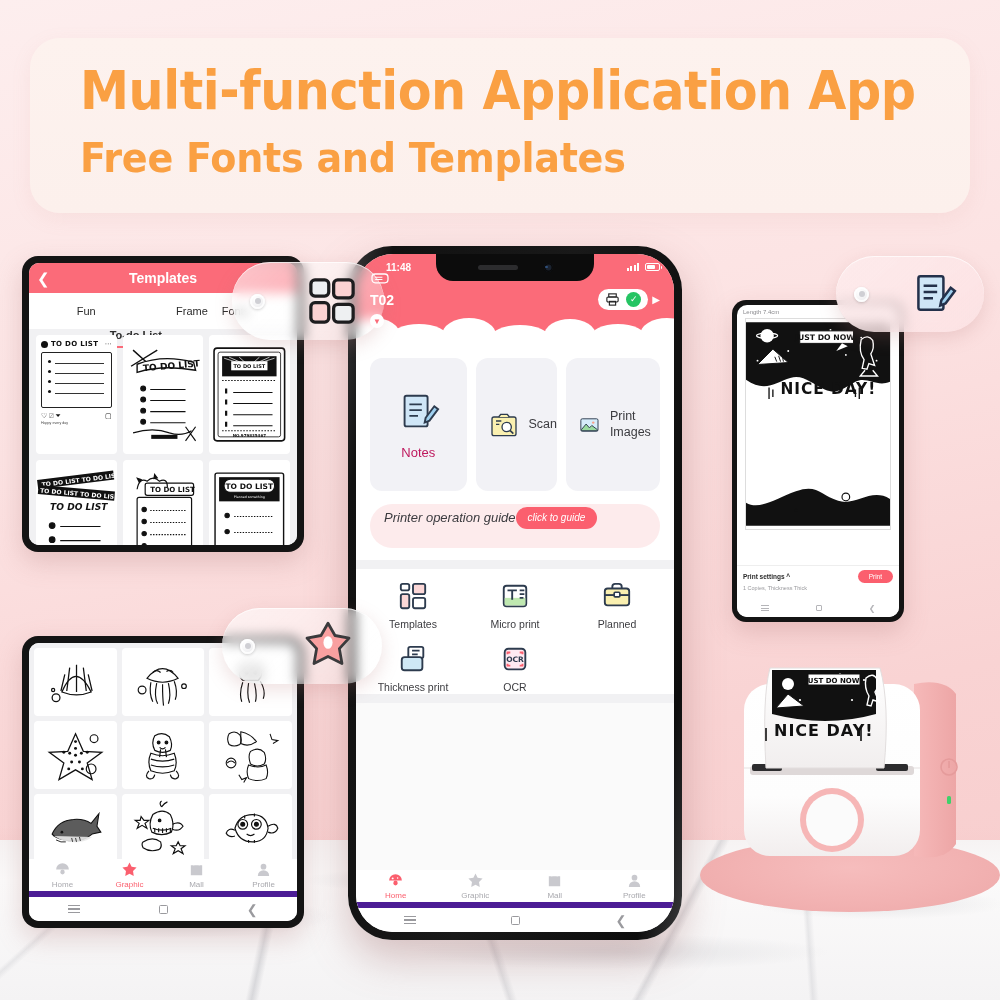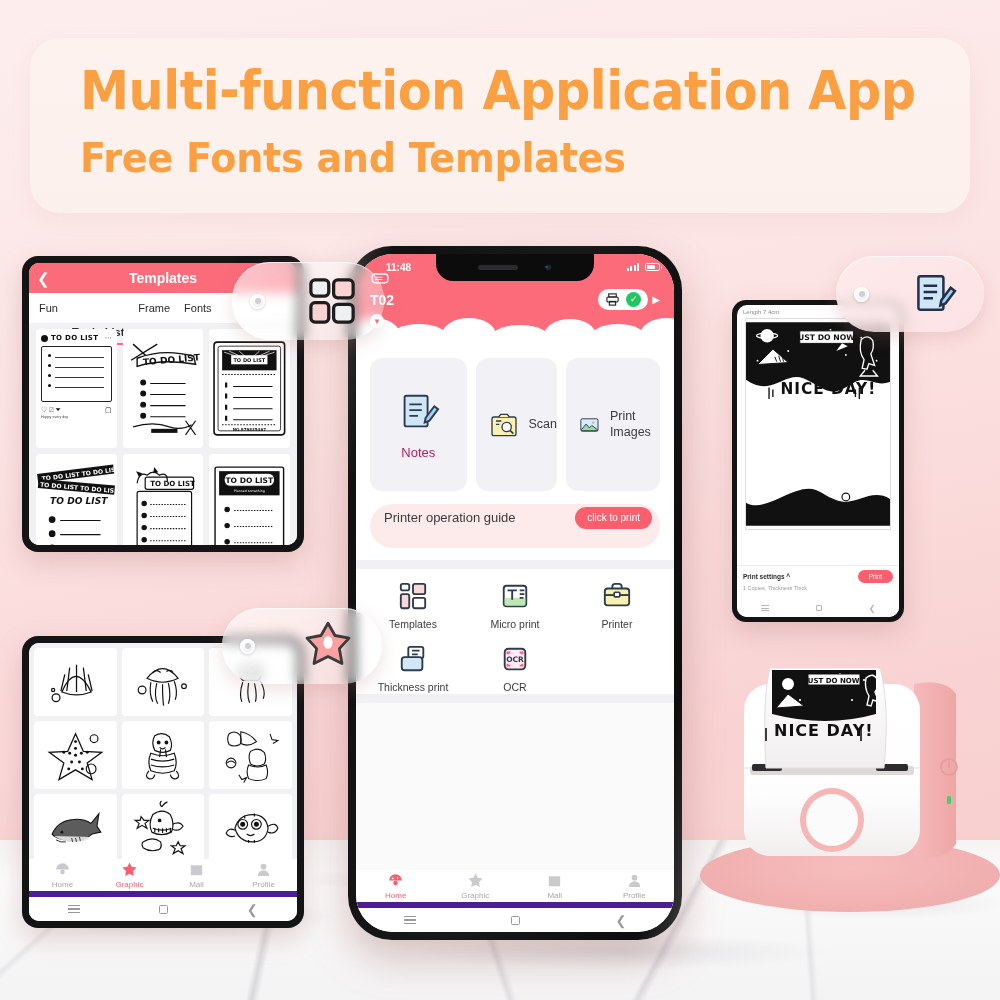--- a/index.html
+++ b/index.html
@@ -59,21 +59,21 @@
     position: absolute; background: #141414; border-radius: 16px;
     box-shadow: 0 10px 26px rgba(170,110,110,.28); padding: 7px;
   }
   .tablet .screen { width: 100%; height: 100%; background: #fff; border-radius: 10px; overflow: hidden; position: relative; }
 
   
   #tablet-templates { left: 22px; top: 256px; width: 282px; height: 296px; }
   .tpl-header { height: 30px; background: #fb6b79; display: flex; align-items: center; position: relative; }
   .tpl-back { position: absolute; left: 8px; color: #fff; font-size: 15px; line-height: 1; }
   .tpl-title { flex: 1; text-align: center; color: #fff; font-size: 14px; font-weight: 600; }
-  .tpl-tabs { height: 30px; display: flex; align-items: center; gap: 14px; padding: 0 10px; background: #fff; font-size: 11px; color: #2b2b2b; }
+  .tpl-tabs { height: 36px; display: flex; align-items: center; gap: 14px; padding: 0 10px; background: #fff; font-size: 11px; color: #2b2b2b; justify-content: center; }
   .tpl-tab { position: relative; white-space: nowrap; }
   .tpl-tab.active { font-weight: 700; margin-top: 48px; }
   .tpl-tab.active::after { content:""; position: absolute; left: 0; right: 0; bottom: -7px; height: 2.5px; background: #fb6b79; border-radius: 2px; }
   .tpl-grid { display: grid; grid-template-columns: repeat(3, 1fr); gap: 6px; padding: 6px 7px; background: #f1f1f3; }
   .tpl-card { background:#fff; border-radius: 4px; height: 119px; position: relative; overflow: hidden; padding: 5px; }
   .tcap { font-family: "DejaVu Sans", sans-serif; font-weight: 700; font-size: 7px; color:#111; letter-spacing:.3px; }
   .tdot { position:absolute; left:3px; width:3px;height:3px;background:#111;border-radius:50%; }
   .trow { position: relative; height: 10px; }
   .trow .tdot { top: 3px; }
   .trow .tl { position:absolute; left: 10px; right: 4px; top: 6px; height: 1px; background:#333; }
@@ -125,21 +125,21 @@
   .pillbtn .ok { width:15px;height:15px;border-radius:50%;background:#25c463;color:#fff;font-size:9px;display:flex;align-items:center;justify-content:center; }
   .arr { color:#fff; font-size: 10px; margin-left: 4px; }
 
   .cards { position:absolute; left: 14px; right: 14px; top: 104px; display:flex; gap: 9px; }
   .card-notes { width: 148px; height: 133px; background:#f2f2f6; border-radius: 12px; display:flex; flex-direction:column; align-items:center; justify-content:center; gap: 10px; }
   .card-notes .lbl { font-size: 13px; color: #be185d; }
   .card-col { flex:1; display:flex; flex-direction:row; gap: 9px; }
   .card-sm { flex:1; background:#f2f2f6; border-radius: 12px; display:flex; align-items:center; gap: 9px; padding-left: 12px; }
   .card-sm .lbl { font-size: 12.5px; color:#3b3b3f; line-height: 1.25; }
 
-  .guide { position:absolute; left: 14px; right: 14px; top: 250px; height: 44px; background:#fdebec; border-radius: 22px; display:flex; align-items:center; justify-content:space-between; padding: 0 8px 16px 14px; }
+  .guide { position:absolute; left: 14px; right: 14px; top: 250px; height: 44px; background:#fdebec; border-radius: 22px; display:flex; align-items:center; justify-content:flex-start; padding: 0 8px 16px 14px; font-style: italic; }
   .guide .txt { font-size: 13px; color:#3b3b3f; line-height: 1.15; max-width: 170px; }
   .guide .cta { background:#fb5f6e; color:#fff; font-size: 10px; text-align:center; line-height:1.12; border-radius: 15px; padding: 5px 12px; }
 
   .sep { position:absolute; left:0; right:0; top: 306px; height: 9px; background:#f1f1f3; }
   .fgrid { position:absolute; left:0; right:0; top: 315px; padding: 12px 6px 0; display:grid; grid-template-columns:repeat(3,1fr); row-gap: 14px; }
   .fitem { display:flex; flex-direction:column; align-items:center; gap: 7px; }
   .fitem .lbl { font-size: 10.5px; color:#3c3c40; }
   .fitem .ico { width: 30px; height: 30px; }
   .sep2 { position:absolute; left:0; right:0; top: 440px; height: 9px; background:#f1f1f3; }
   .blank { position:absolute; left:0; right:0; top:449px; bottom: 62px; background:#fafafa; }
@@ -619,21 +619,21 @@
             <path d="M7 34l10-12 7 8 5-5 12 9v2H7z" fill="#9adba0" stroke="#2d3b4e" stroke-width="2"></path>
             <circle cx="32" cy="19" r="2.6" fill="#f8a08a"></circle>
             </svg>
           <span class="lbl">Print Images</span>
         </div>
       </div>
     </div>
 
     <div class="guide">
       <span class="txt">Printer operation guide</span>
-      <span class="cta">click to print</span>
+      <span class="cta">click to guide</span>
     </div>
 
     <div class="sep"></div>
 
     <div class="fgrid">
       <div class="fitem">
         <svg class="ico" viewBox="0 0 32 32">
           <rect x="3" y="3" width="9" height="7" rx="2" fill="#fff" stroke="#2d3b4e" stroke-width="2"></rect>
           <rect x="16" y="3" width="13" height="11" rx="2" fill="#fbd7d7" stroke="#2d3b4e" stroke-width="2"></rect>
           <rect x="3" y="14" width="9" height="15" rx="2" fill="#fbd7d7" stroke="#2d3b4e" stroke-width="2"></rect>
@@ -650,21 +650,21 @@
           </svg>
         <span class="lbl">Micro print</span>
       </div>
       <div class="fitem">
         <svg class="ico" viewBox="0 0 32 32">
           <path d="M11 8V6a3 3 0 013-3h4a3 3 0 013 3v2" fill="none" stroke="#2d3b4e" stroke-width="2"></path>
           <rect x="3" y="8" width="26" height="18" rx="3" fill="#faf0b0" stroke="#2d3b4e" stroke-width="2"></rect>
           <path d="M3 15h26" stroke="#2d3b4e" stroke-width="2"></path>
           <rect x="13" y="12" width="6" height="5" rx="1" fill="#fff" stroke="#2d3b4e" stroke-width="1.8"></rect>
           </svg>
-        <span class="lbl">Printer</span>
+        <span class="lbl">Planned</span>
       </div>
       <div class="fitem">
         <svg class="ico" viewBox="0 0 32 32">
           <rect x="11" y="3" width="16" height="12" rx="2" fill="#fff" stroke="#2d3b4e" stroke-width="2"></rect>
           <path d="M15 7h8M15 11h6" stroke="#2d3b4e" stroke-width="1.8"></path>
           <rect x="4" y="14" width="22" height="14" rx="3" fill="#cfe8f5" stroke="#2d3b4e" stroke-width="2"></rect>
           </svg>
         <span class="lbl">Thickness print</span>
       </div>
       <div class="fitem">

